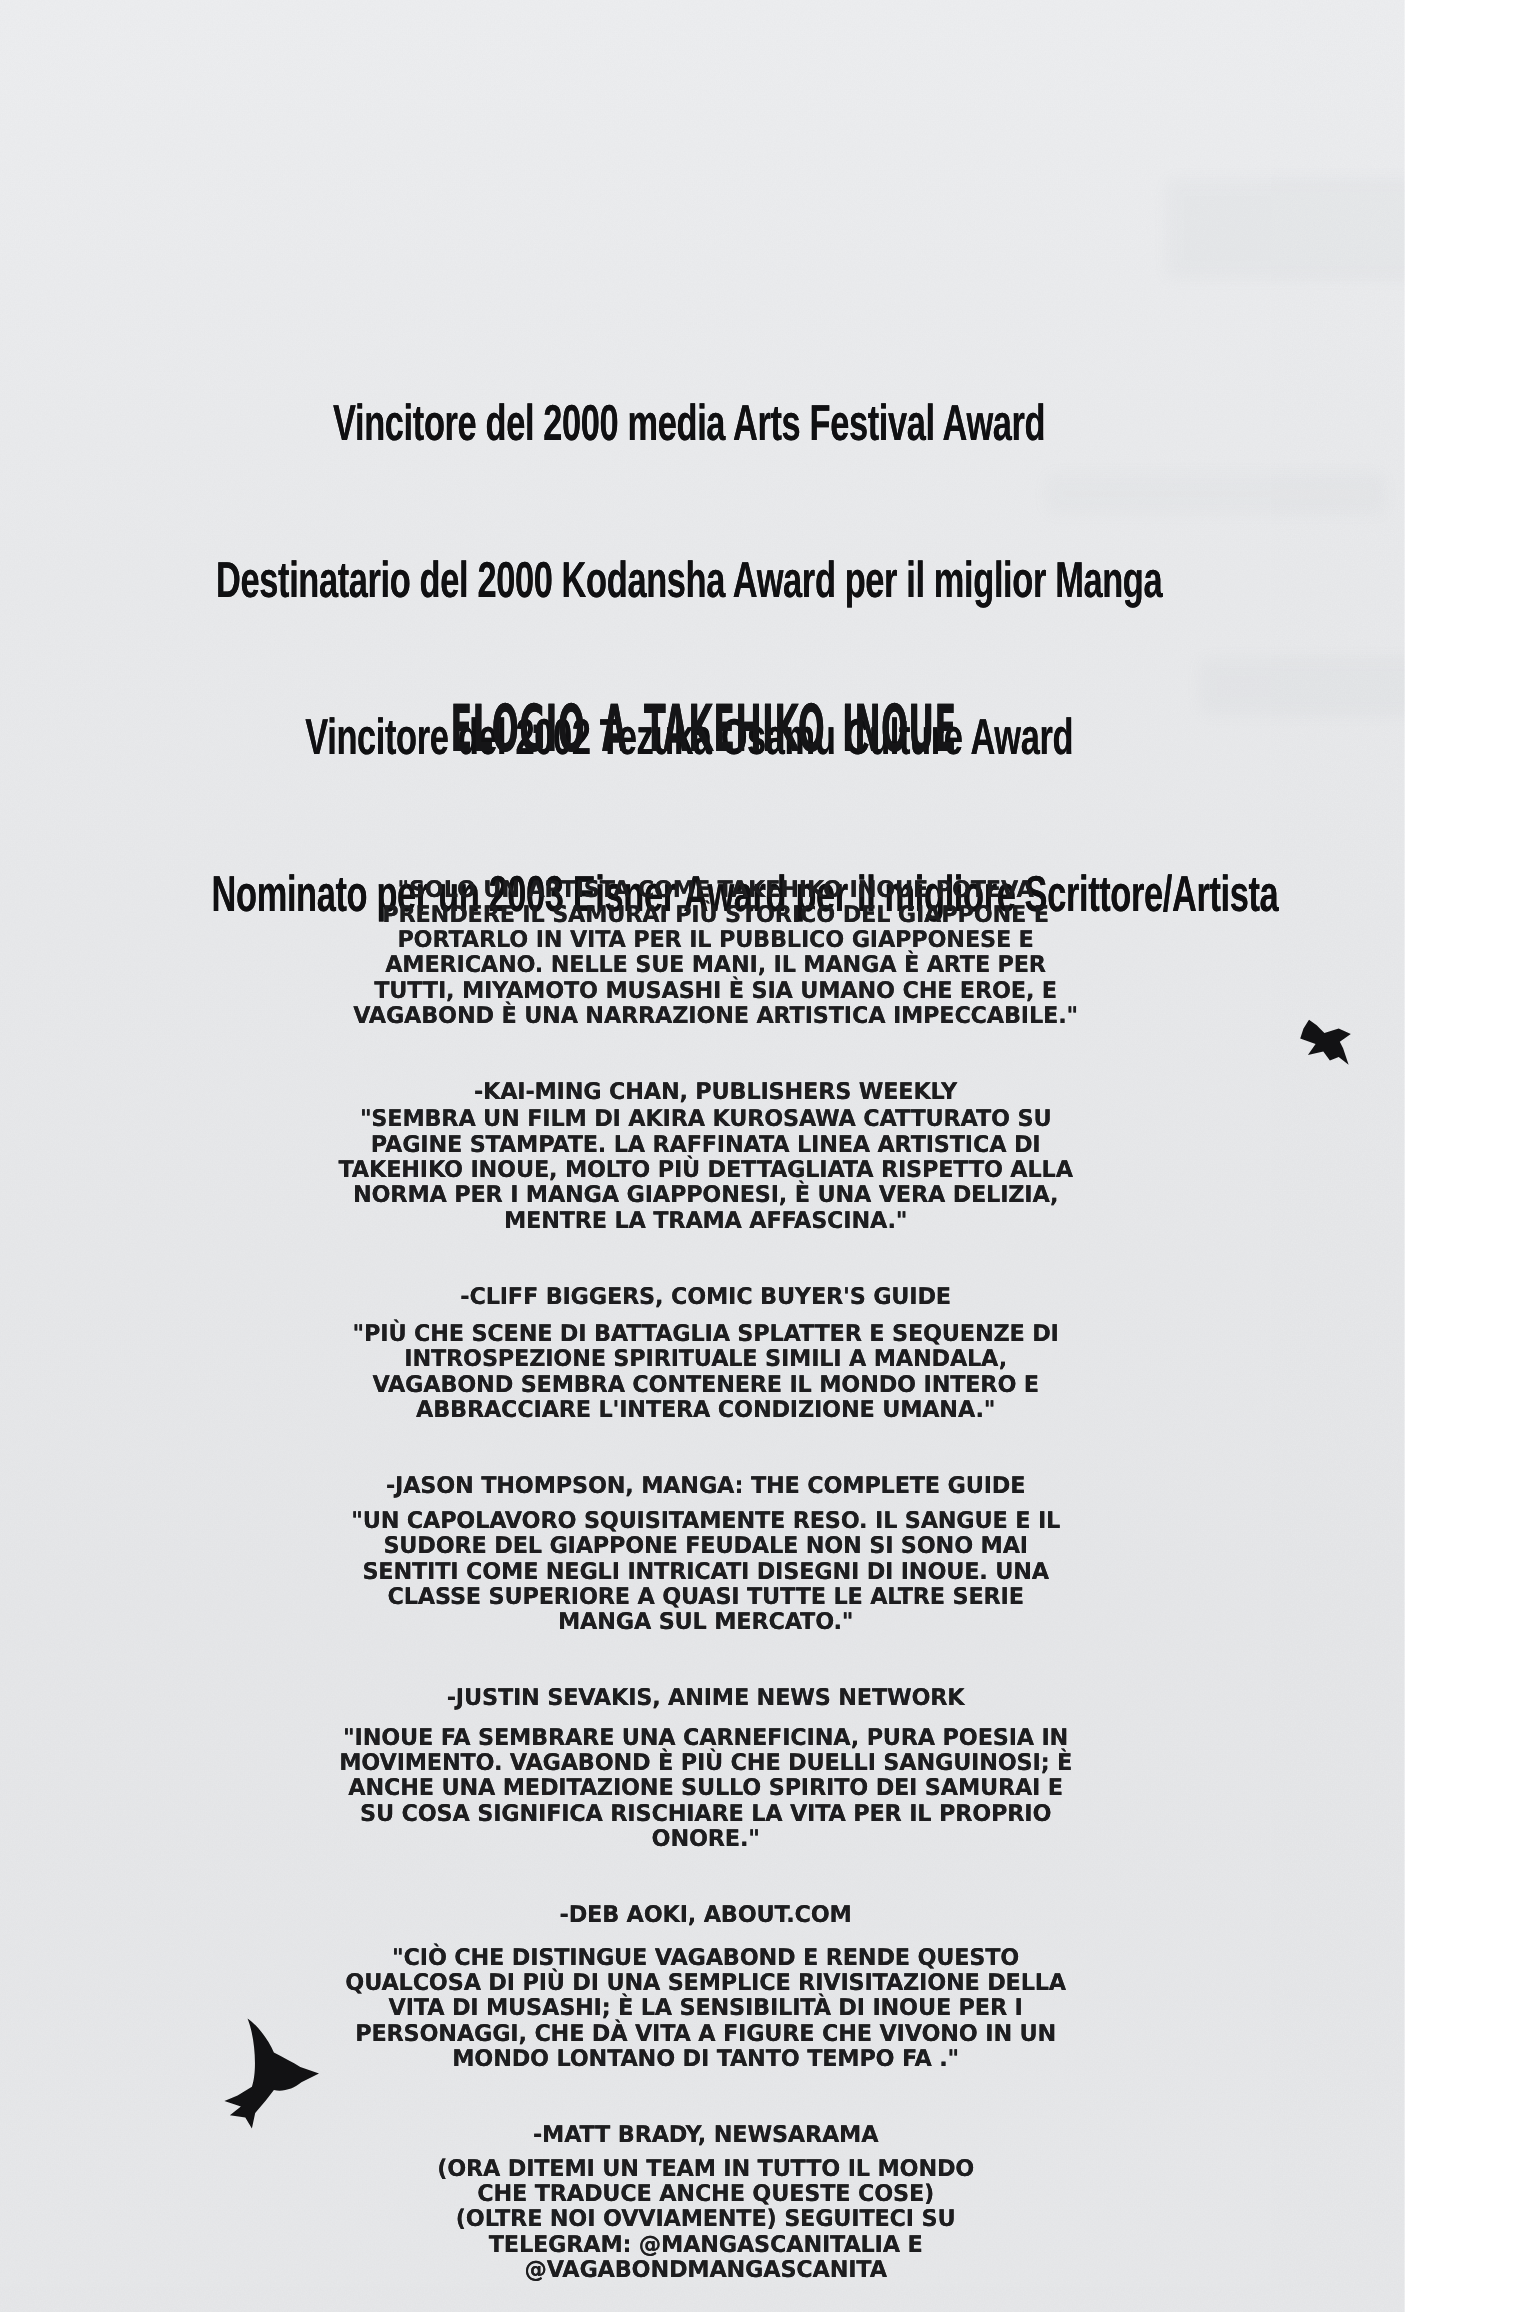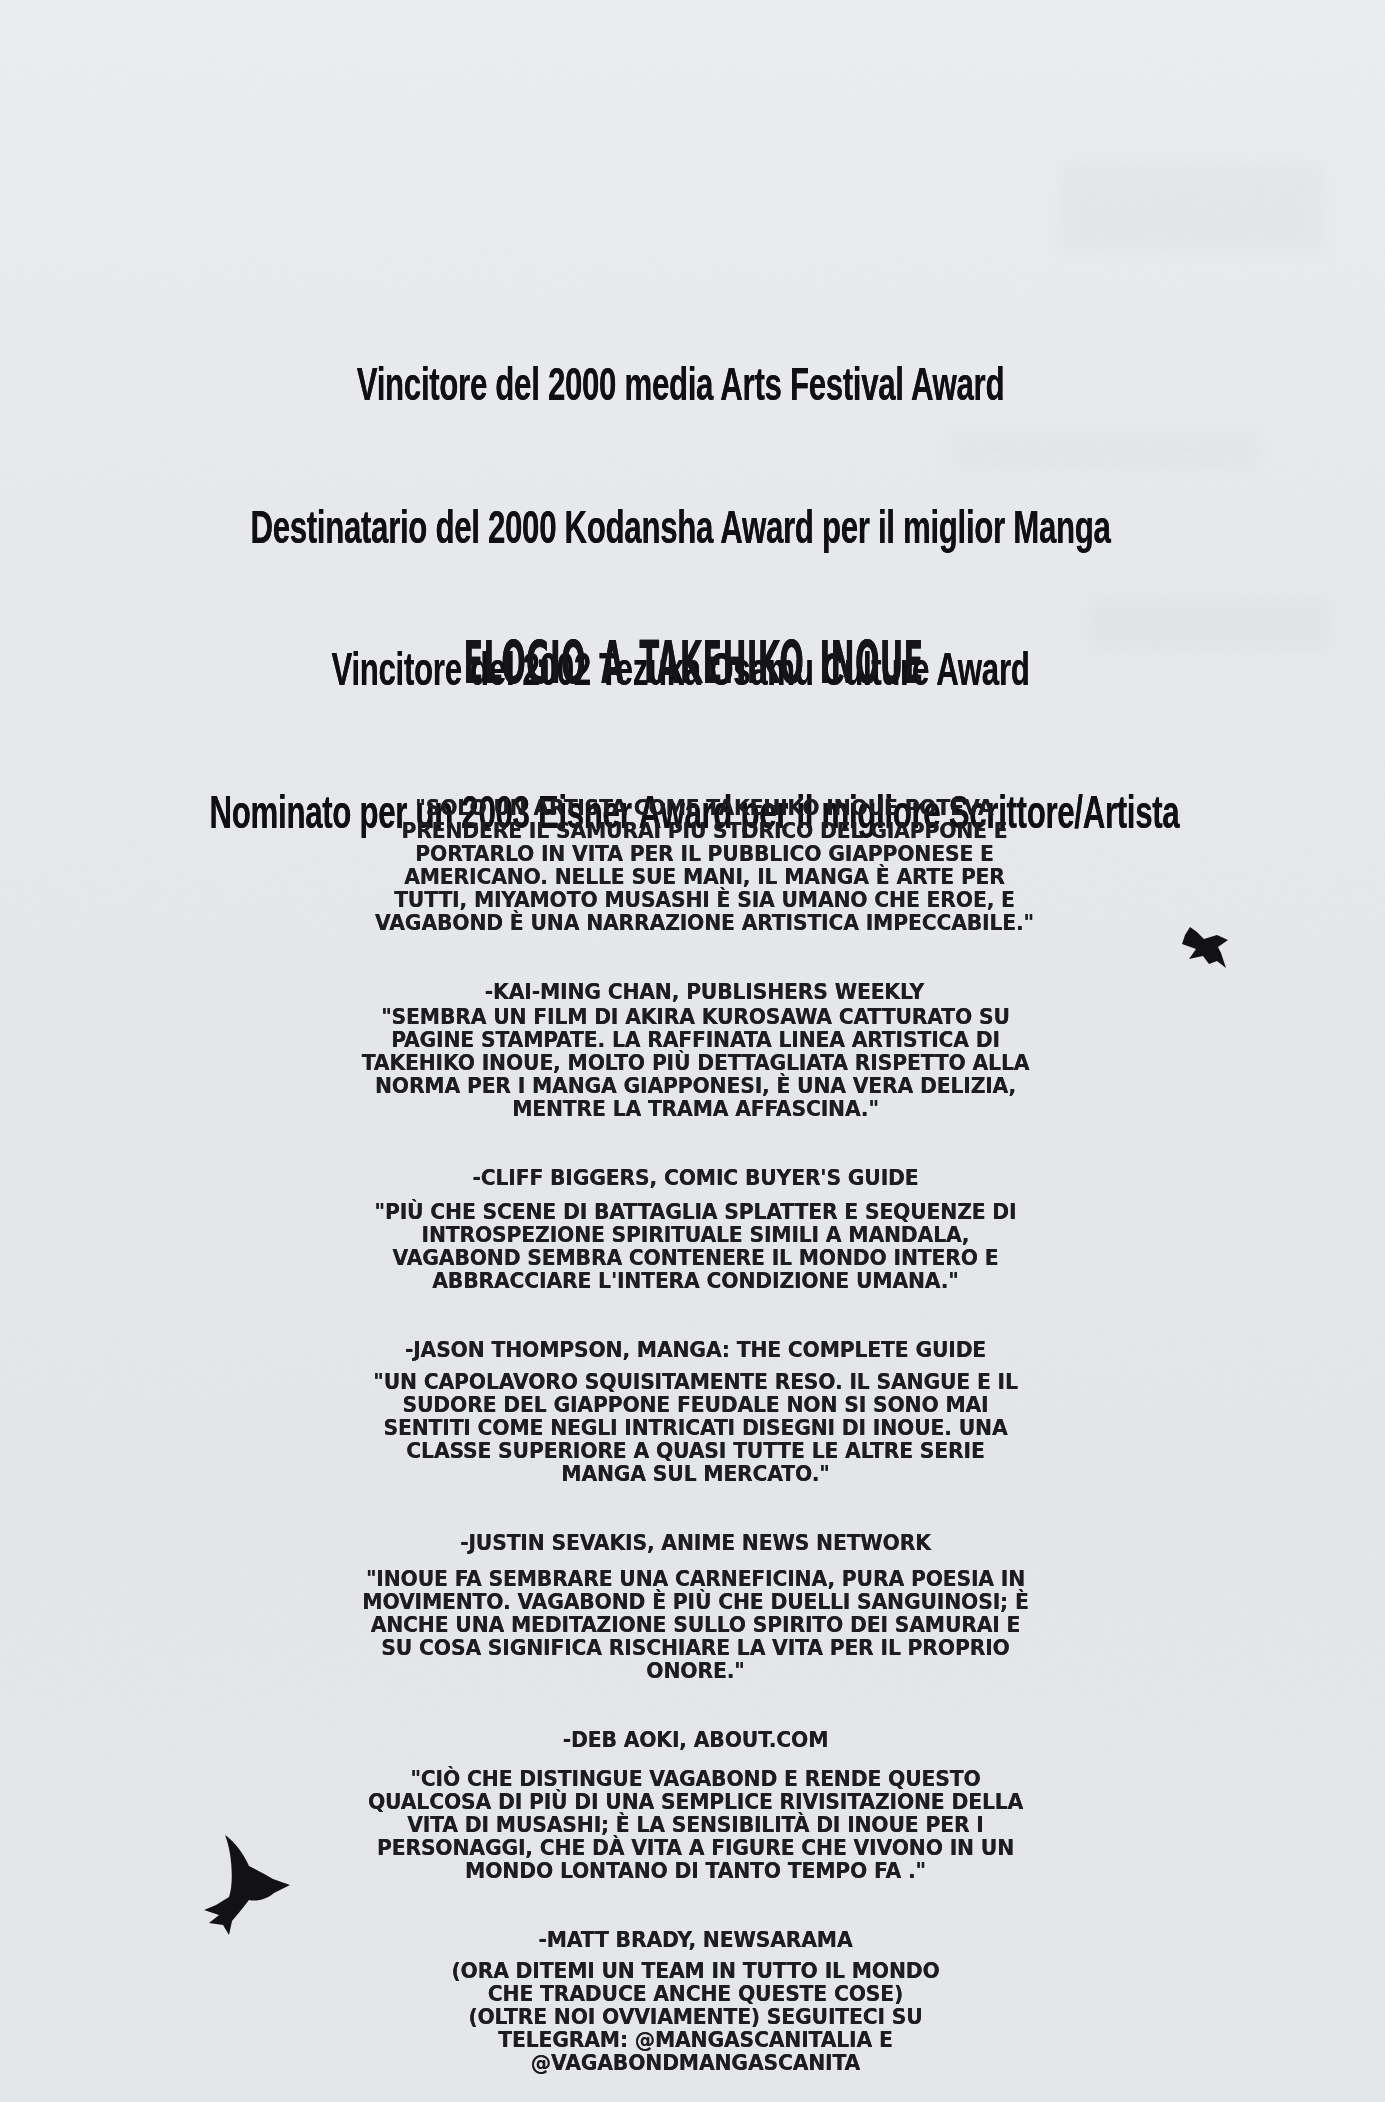--- a/index.html
+++ b/index.html
@@ -3,21 +3,21 @@
 <meta charset="utf-8">
 <style>
   html, body { margin: 0; padding: 0; }
   body {
     width: 1385px; height: 2102px;
     font-family: "DejaVu Sans", sans-serif;
     overflow: hidden;
   }
   .page {
     position: relative;
-    width: 1385px; height: 2102px;
+    width: 1277px; height: 2102px;
     background: linear-gradient(180deg, #edeef0 0%, #e9eaec 25%, #e6e7e9 70%, #e7e8ea 100%);
     overflow: hidden;
   }
   .noise-svg {
     position: absolute; left: 0; top: 0;
     width: 1385px; height: 2102px;
     pointer-events: none;
   }
   .block {
     position: absolute;

